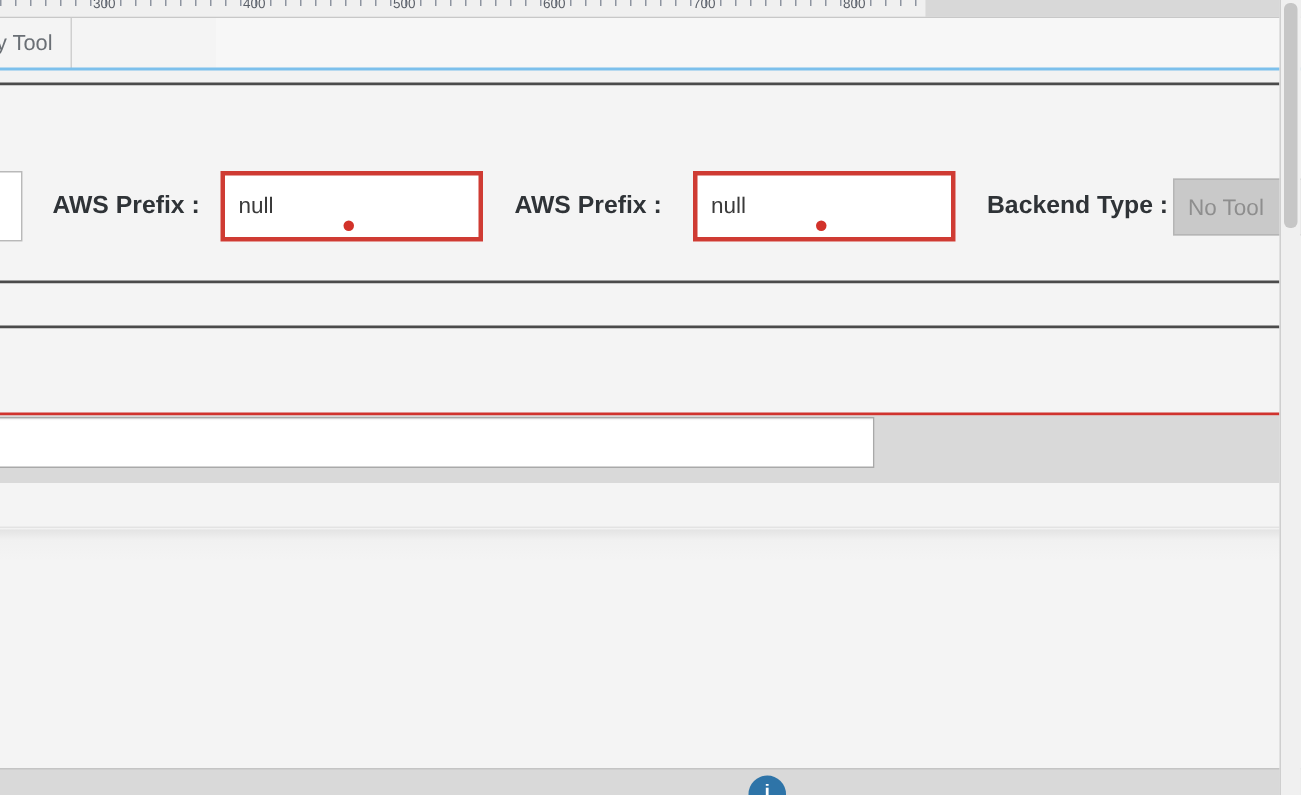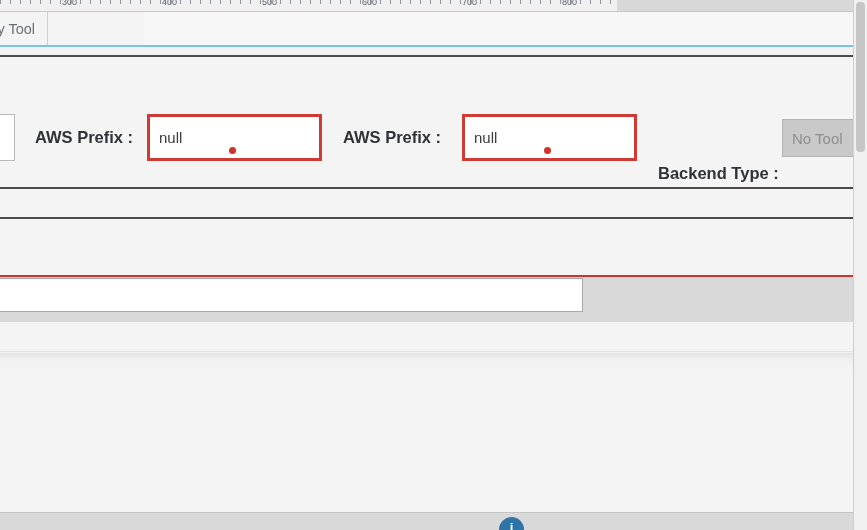--- a/index.html
+++ b/index.html
@@ -360,21 +360,21 @@
       <span>null</span>
     </div>
     <div class="marker-dot" style="left:229px; top:90px;"></div>
 
     <div class="field-label" style="left:343px; top:72px;">AWS Prefix :</div>
     <div class="input-box" style="left:462px; top:57px; width:175px; height:47px;">
       <span>null</span>
     </div>
     <div class="marker-dot" style="left:544px; top:90px;"></div>
 
-    <div class="field-label" style="left:658px; top:72px;margin-top:36px;">Backend Type :</div>
+    <div class="field-label" style="left:658px; top:72px;">Backend Type :</div>
     <div class="input-box disabled" style="left:782px; top:62px; width:90px; height:38px;">
       <span>No Tool</span>
     </div>
 
   </div>
 
   <div class="divider-dark" style="top:187px;"></div>
   <div class="band" style="top:189px; height:28px;"></div>
   <div class="divider-dark" style="top:217px;"></div>
   <div class="band" style="top:219px; height:56px;"></div>

